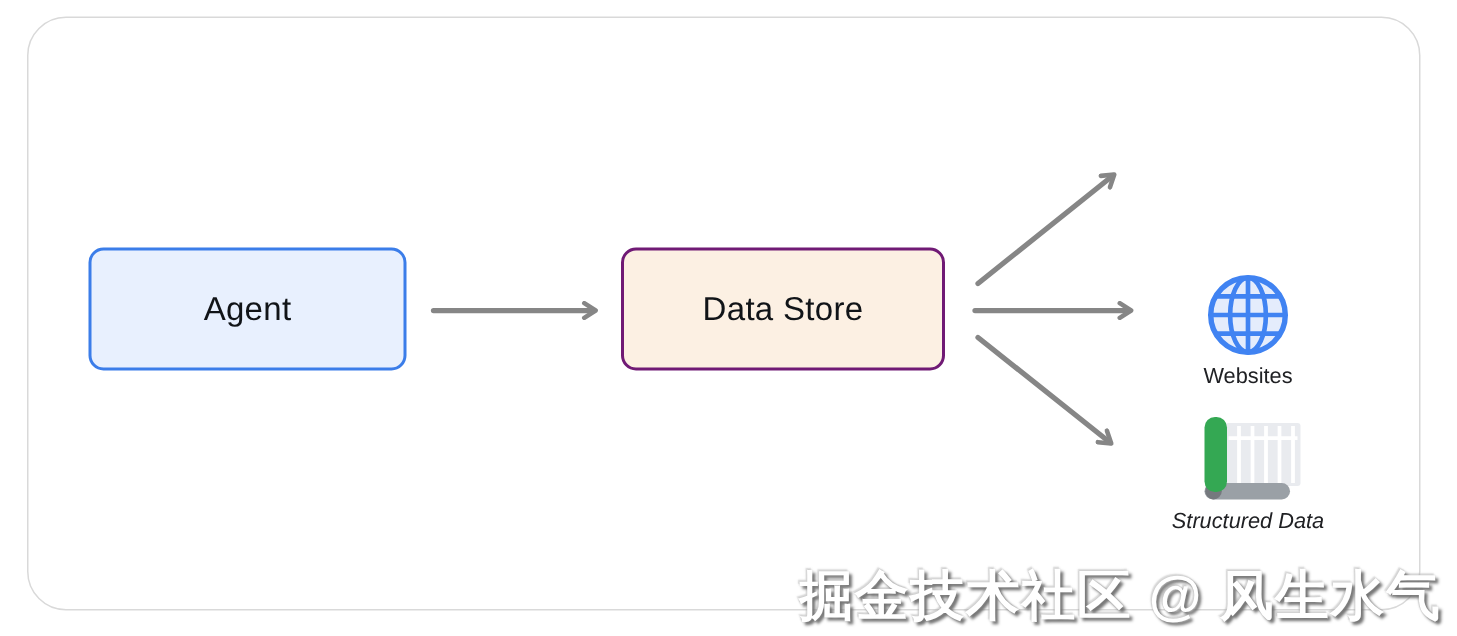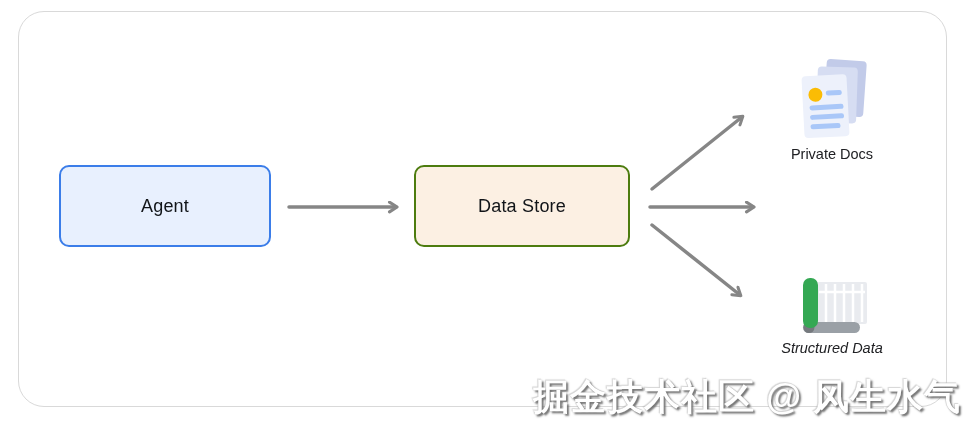--- a/index.html
+++ b/index.html
@@ -8,30 +8,30 @@
     font-family: "Liberation Sans", "DejaVu Sans", sans-serif;
     width: 971px; height: 424px; overflow: hidden; position: relative;
   }
   .canvas { position: absolute; left: 0; top: 0; width: 971px; height: 424px; background: #ffffff; }
   .panel {
     position: absolute; left: 18px; top: 11px; width: 929px; height: 396px;
     border: 1.5px solid #d9d9d9; border-radius: 26px; background: #ffffff;
   }
   .node {
     position: absolute; display: flex; align-items: center; justify-content: center;
-    border-radius: 10px; font-size: 18px; font-weight: 500; color: #111418;
+    border-radius: 10px; font-size: 22px; font-weight: 500; color: #111418;
     letter-spacing: 0.2px;
   }
   .node-agent {
     left: 59px; top: 165px; width: 212px; height: 82px;
     background: #e8f0fe; border: 2px solid #3b7de9;
   }
   .node-datastore {
     left: 414px; top: 165px; width: 216px; height: 82px;
-    background: #fcf0e3; border: 2px solid #4d7c0f;
+    background: #fcf0e3; border: 2px solid #701a75;
   }
   .arrows { position: absolute; left: 0; top: 0; pointer-events: none; }
   .arrow-line { stroke: #868686; stroke-width: 3.5; stroke-linecap: round; }
   .target { position: absolute; width: 160px; display: flex; flex-direction: column; align-items: center; }
   .target-private-docs { left: 752px; top: 58px; }
   .target-websites { left: 752px; top: 181px; }
   .target-structured-data { left: 752px; top: 278px; font-style: italic; }
   .target-label {
     margin-top: 4px; font-size: 14.5px; font-weight: 500; color: #202124;
     text-align: center; white-space: nowrap;
@@ -63,40 +63,39 @@
       <marker id="ah" viewBox="0 0 12 12" refX="8.5" refY="6" markerWidth="13" markerHeight="13" orient="auto" markerUnits="userSpaceOnUse">
         <path d="M2.5,1.5 L9.5,6 L2.5,10.5" fill="none" stroke="#868686" stroke-width="2.8" stroke-linecap="round" stroke-linejoin="round"></path>
       </marker>
     </defs>
     <line class="arrow-line" x1="289" y1="207" x2="396" y2="207" marker-end="url(#ah)"></line>
     <line class="arrow-line" x1="652" y1="189" x2="742" y2="117" marker-end="url(#ah)"></line>
     <line class="arrow-line" x1="650" y1="207" x2="753" y2="207" marker-end="url(#ah)"></line>
     <line class="arrow-line" x1="652" y1="225" x2="740" y2="295" marker-end="url(#ah)"></line>
   </svg>
 
-  <div class="target target-private-docs">
-    <svg width="78" height="84" viewBox="0 0 78 84" aria-hidden="true">
-      <g transform="rotate(4 52 30)">
-        <rect x="32" y="2" width="40" height="56" rx="4" fill="#c2cbe9"></rect>
+
+  <div class="target target-websites">
+    <svg width="58" height="58" viewBox="0 0 56 56" aria-hidden="true">
+      <defs>
+        <clipPath id="gclip">
+            <circle cx="28" cy="28" r="24"></circle>
+          </clipPath>
+      </defs>
+      <circle cx="28" cy="28" r="24" fill="#e4ecfc" stroke="#4083f2" stroke-width="3.5"></circle>
+      <g clip-path="url(#gclip)" stroke="#4083f2" stroke-width="3" fill="none">
+        <line x1="2" y1="28" x2="54" y2="28"></line>
+        <line x1="2" y1="16" x2="54" y2="16"></line>
+        <line x1="2" y1="40" x2="54" y2="40"></line>
+        <line x1="28" y1="2" x2="28" y2="54"></line>
       </g>
-      <g transform="rotate(2 46 36)">
-        <rect x="24" y="9" width="40" height="56" rx="4" fill="#d6ddf2"></rect>
-      </g>
-      <g transform="rotate(-3 36 48)">
-        <rect x="10" y="17" width="45" height="62" rx="4" fill="#edf1fb"></rect>
-        <circle cx="23" cy="36" r="7" fill="#fbbc04"></circle>
-        <line x1="36" y1="35" x2="47" y2="35" stroke="#a9c7f8" stroke-width="5" stroke-linecap="round"></line>
-        <line x1="19" y1="49" x2="48" y2="49" stroke="#a9c7f8" stroke-width="5" stroke-linecap="round"></line>
-        <line x1="19" y1="58.5" x2="48" y2="58.5" stroke="#a9c7f8" stroke-width="5" stroke-linecap="round"></line>
-        <line x1="19" y1="68" x2="44" y2="68" stroke="#a9c7f8" stroke-width="5" stroke-linecap="round"></line>
-      </g>
+      <ellipse cx="28" cy="28" rx="11.5" ry="24" fill="none" stroke="#4083f2" stroke-width="3"></ellipse>
     </svg>
-    <div class="target-label">Private Docs</div>
+    <div class="target-label">Websites</div>
   </div>
-
 
   <div class="target target-structured-data">
     <svg width="78" height="58" viewBox="0 0 78 58" aria-hidden="true">
       <rect x="24" y="4" width="50" height="42" rx="2" fill="#e9ebef"></rect>
       <g stroke="#ffffff" stroke-width="2.5">
         <line x1="33" y1="6" x2="33" y2="44"></line>
         <line x1="42" y1="6" x2="42" y2="44"></line>
         <line x1="51" y1="6" x2="51" y2="44"></line>
         <line x1="60" y1="6" x2="60" y2="44"></line>
         <line x1="69" y1="6" x2="69" y2="44"></line>

